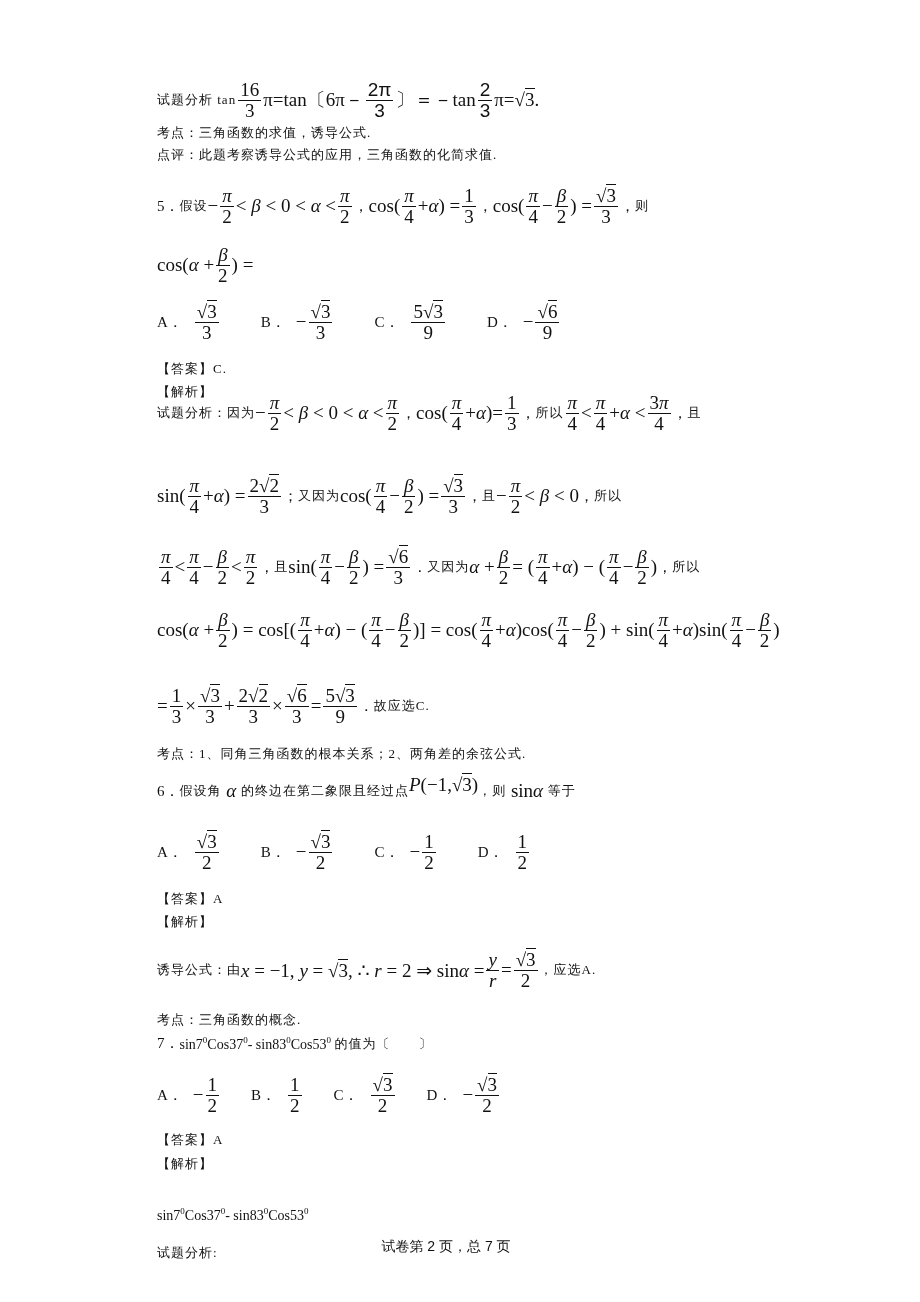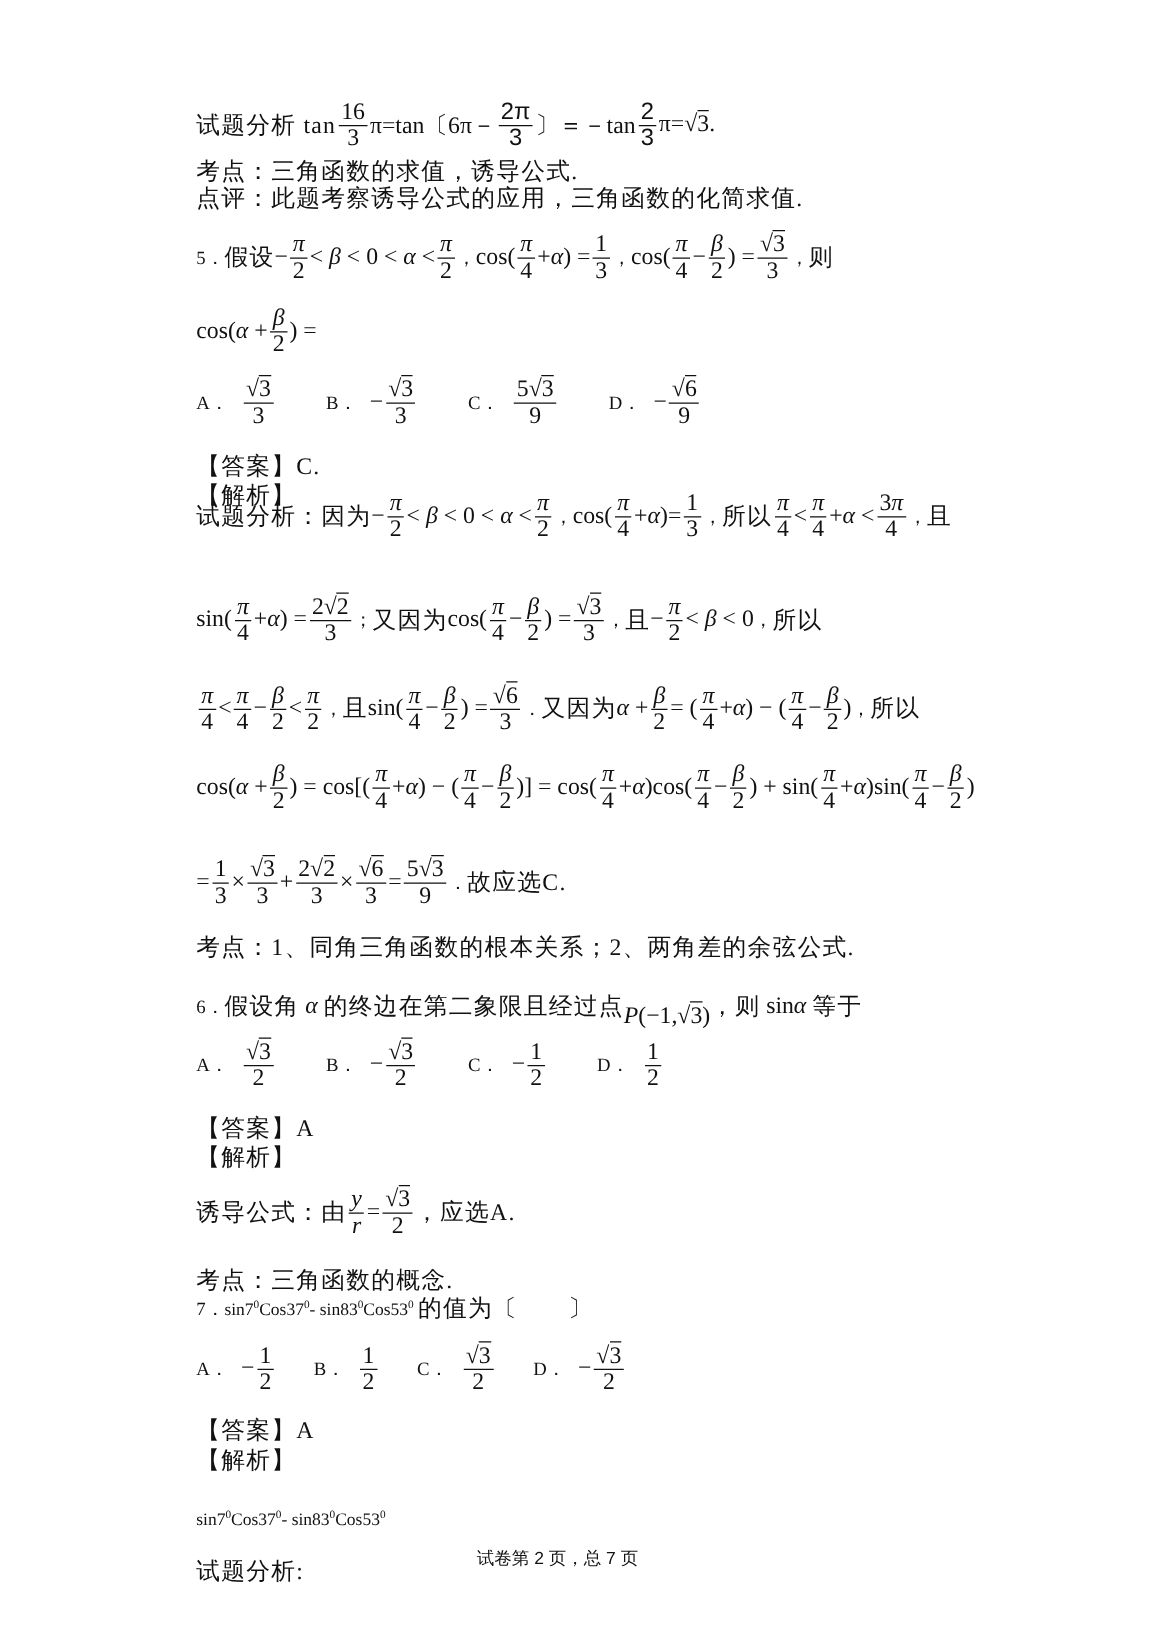--- a/index.html
+++ b/index.html
@@ -1,19 +1,19 @@
 <!DOCTYPE html>
 <html><head>
 <meta charset="utf-8">
 <style>
   html, body { margin:0; padding:0; background:#fff; }
   body { width:920px; height:1302px; position:relative; overflow:hidden;
          font-family:"Liberation Serif","DejaVu Serif",serif; color:#111; }
   .line { position:absolute; left:157px; white-space:nowrap; font-size:15px; display:flex; align-items:center; }
-  .cn { font-size:19px; letter-spacing:1px; }
+  .cn { font-size:13px; letter-spacing:1px; }
   .m { font-family:"Liberation Serif",serif; font-size:19px; }
   .mi { font-style:italic; }
   .frac { display:inline-flex; flex-direction:column; align-items:center; vertical-align:middle; margin:0 2px; font-size:19px; line-height:1.05; }
   .frac .n { border-bottom:1px solid #111; padding:0 2px; }
   .frac .d { padding:0 2px; }
   .sq { border-top:1px solid #111; }
   .opt { display:inline-flex; align-items:center; margin-right:40px; }
   .optl { font-size:15px; margin-right:10px; }
   .footer { position:absolute; top:1238px; left:0; width:892px; text-align:center; font-family:"Liberation Sans","DejaVu Sans",sans-serif; font-size:14px; }
   sup { font-size:9px; }
@@ -354,21 +354,21 @@
     <span>．</span>
   <span class="cn">故应选C.</span>
 </div>
 <div class="line cn" style="top:745px;">考点：1、同角三角函数的根本关系；2、两角差的余弦公式.</div>
 
 <div class="line" style="top:780px;">
   <span>6．</span>
   <span class="cn">假设角</span>
   <span class="m mi">&nbsp;α&nbsp;</span>
   <span class="cn">的终边在第二象限且经过点</span>
-  <span class="m" style="position:relative;top:-6px;margin-top:28px;"><i>P</i>(−1,√<span class="sq">3</span>)</span>
+  <span class="m" style="position:relative;top:-6px;"><i>P</i>(−1,√<span class="sq">3</span>)</span>
   <span class="cn">，则</span>
   <span class="m">&nbsp;sin<i>α</i>&nbsp;</span>
   <span class="cn">等于</span>
 </div>
 <div class="line" style="top:832px;">
   <span class="opt">
       <span class="optl">A．</span>
       <span class="frac">
         <span class="n">√<span class="sq">3</span></span>
         <span class="d">2</span>
@@ -395,20 +395,21 @@
       <span class="frac">
         <span class="n">1</span>
         <span class="d">2</span>
       </span>
     </span>
 </div>
 <div class="line cn" style="top:890px;">【答案】A</div>
 <div class="line cn" style="top:913px;">【解析】</div>
 <div class="line" style="top:950px;">
   <span class="cn">诱导公式：由</span>
+  <span class="m"><i>x</i> = −1, <i>y</i> = √<span class="sq">3</span>, ∴ <i>r</i> = 2 ⇒ sin<i>α</i> =</span>
   <span class="frac">
       <span class="n mi">y</span>
       <span class="d mi">r</span>
     </span>
     <span class="m">=</span>
   <span class="frac">
       <span class="n">√<span class="sq">3</span></span>
       <span class="d">2</span>
     </span>
   <span class="cn">，应选A.</span>

